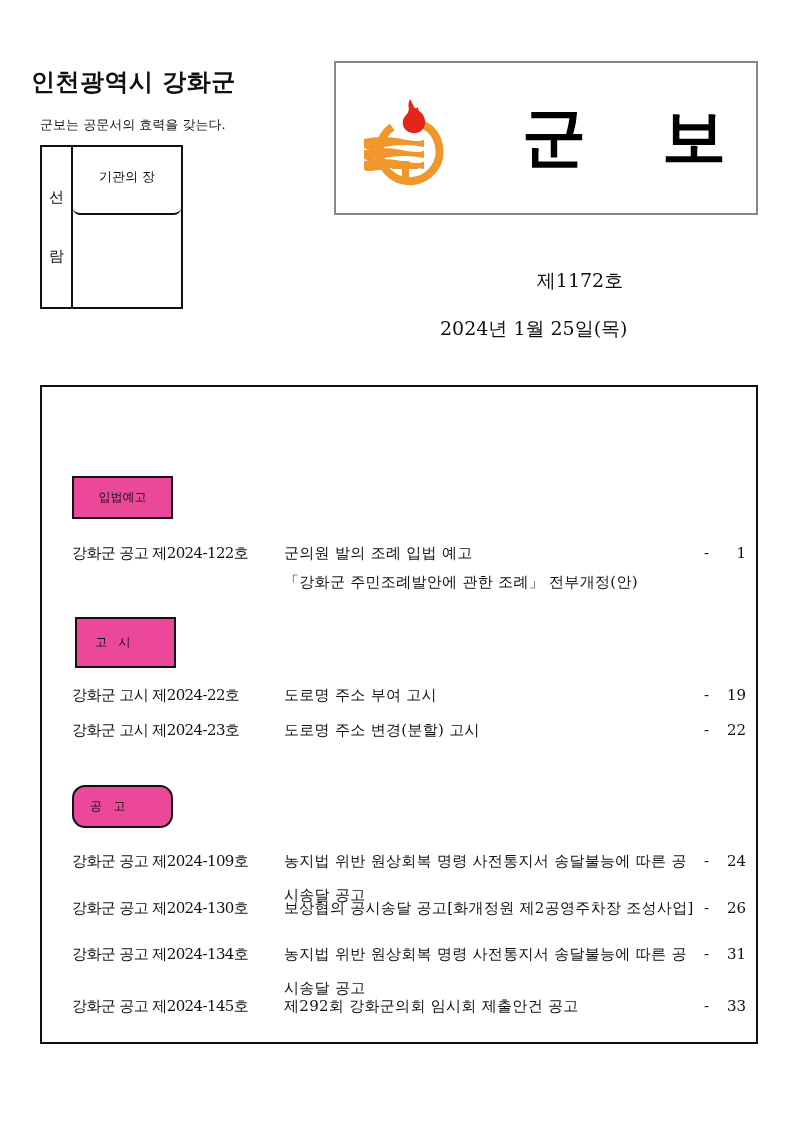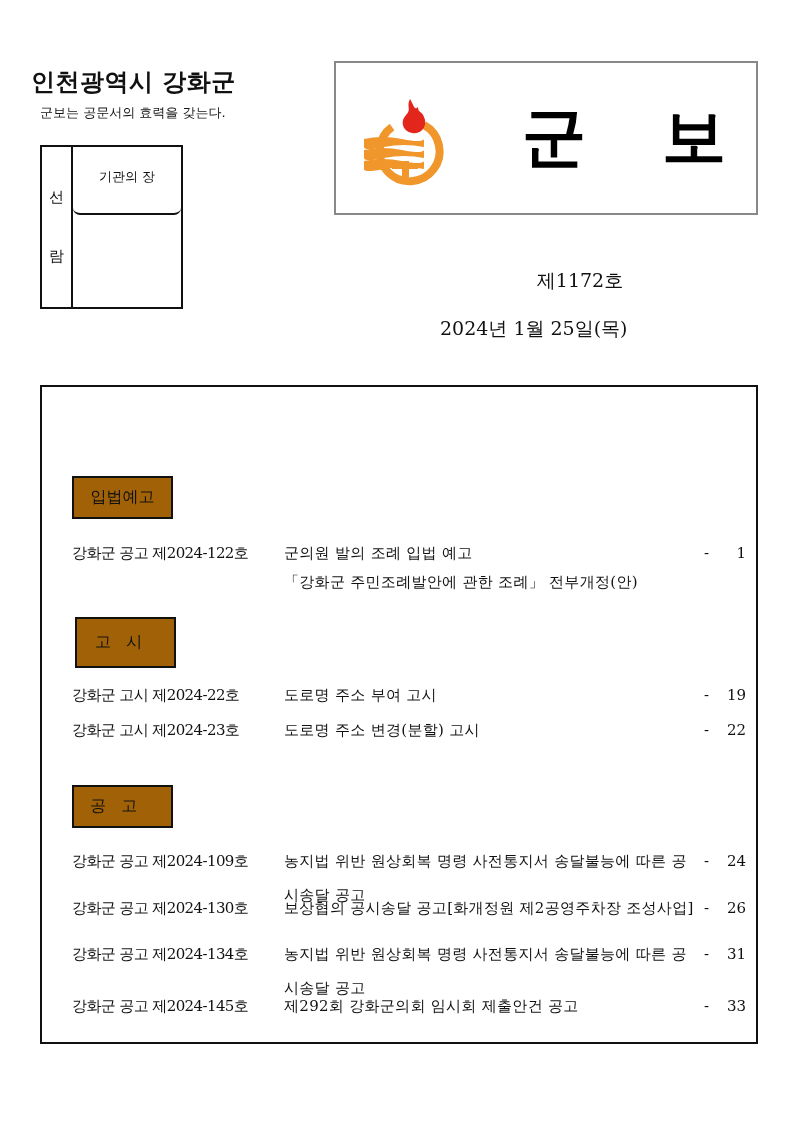--- a/index.html
+++ b/index.html
@@ -2,21 +2,21 @@
 <html><head>
 <meta charset="utf-8">
 <style>
   html, body { margin:0; padding:0; background:#ffffff; }
   body { width:800px; height:1130px; position:relative; overflow:hidden;
          font-family:"DejaVu Serif", "Liberation Serif", serif; color:#111; }
   .abs { position:absolute; }
 
   .org-title { left:31px; top:66px; font-family:"DejaVu Sans", sans-serif; font-weight:bold;
                font-size:24px; letter-spacing:0.5px; white-space:nowrap; }
-  .org-sub { left:40px; top:104px; font-family:"DejaVu Sans", sans-serif; font-size:13px; white-space:nowrap; }
+  .org-sub { left:40px; top:116px; font-family:"DejaVu Sans", sans-serif; font-size:13px; white-space:nowrap; }
 
   .review-box { left:40px; top:145px; width:143px; height:164px; border:2px solid #111; box-sizing:border-box; }
   .review-side { position:absolute; left:0; top:0; width:29px; height:100%; border-right:2px solid #111;
                  display:flex; flex-direction:column; align-items:center; justify-content:center;
                  font-family:"DejaVu Sans", sans-serif; font-size:15px; gap:40px; }
   .review-head { position:absolute; left:31px; top:0; right:0; height:68px; border-bottom:2px solid #111;
                  display:flex; align-items:center; justify-content:center;
                  font-family:"DejaVu Sans", sans-serif; font-size:13px; padding-bottom:6px; box-sizing:border-box;border-radius:7px; }
   .review-sign { position:absolute; left:31px; top:70px; right:0; bottom:0; }
 
@@ -25,21 +25,21 @@
   .mast-char { position:absolute; top:36px; font-family:"DejaVu Sans", sans-serif; font-weight:bold;
                font-size:64px; line-height:76px; color:#000; }
 
   .issue-no { left:460px; top:268px; width:240px; text-align:center; font-size:19px; }
   .issue-date { left:440px; top:316px; width:280px; text-align:left; font-size:19px; white-space:nowrap; }
 
   .toc { left:40px; top:385px; width:718px; height:659px; border:2px solid #111; box-sizing:border-box; }
   .toc-title { position:absolute; left:0; right:0; top:10px; text-align:center; font-size:17px; white-space:pre; }
 
   .sec-box { position:absolute; border:2px solid #111; box-sizing:border-box; display:flex; align-items:center;
-             font-family:"DejaVu Sans", sans-serif; font-size:16px; background:#a16207; white-space:pre; }
+             font-family:"DejaVu Sans", sans-serif; font-size:12px; background:#ec4899; white-space:pre; }
 
   .row { position:absolute; left:30px; right:10px; font-size:15px; line-height:20px; }
   .row .ref { position:absolute; left:0; top:0; white-space:nowrap; letter-spacing:-0.6px;text-align:center; }
   .row .title { position:absolute; left:212px; top:0; width:412px; line-height:34px; margin-top:-7px; letter-spacing:0.3px; }
   .row .dash { position:absolute; left:632px; top:0; }
   .row .page { position:absolute; right:0; top:0; text-align:right; }
 </style>
 </head>
 <body>
 
@@ -98,21 +98,21 @@
     <span class="dash">-</span>
     <span class="page">19</span>
   </div>
   <div class="row" style="top:333px;">
     <span class="ref">강화군 고시 제2024-23호</span>
     <span class="title">도로명 주소 변경(분할) 고시</span>
     <span class="dash">-</span>
     <span class="page">22</span>
   </div>
 
-  <div class="sec-box" style="left:30px; top:398px; width:101px; height:43px; padding-left:16px;">공   고</div>
+  <div class="sec-box" style="left:30px; top:398px; width:101px; height:43px; padding-left:16px;border-radius:13px;">공   고</div>
 
   <div class="row" style="top:464px;">
     <span class="ref">강화군 공고 제2024-109호</span>
     <span class="title">농지법 위반 원상회복 명령 사전통지서 송달불능에 따른 공시송달 공고</span>
     <span class="dash">-</span>
     <span class="page">24</span>
   </div>
   <div class="row" style="top:511px;">
     <span class="ref">강화군 공고 제2024-130호</span>
     <span class="title">보상협의 공시송달 공고[화개정원 제2공영주차장 조성사업]</span>

